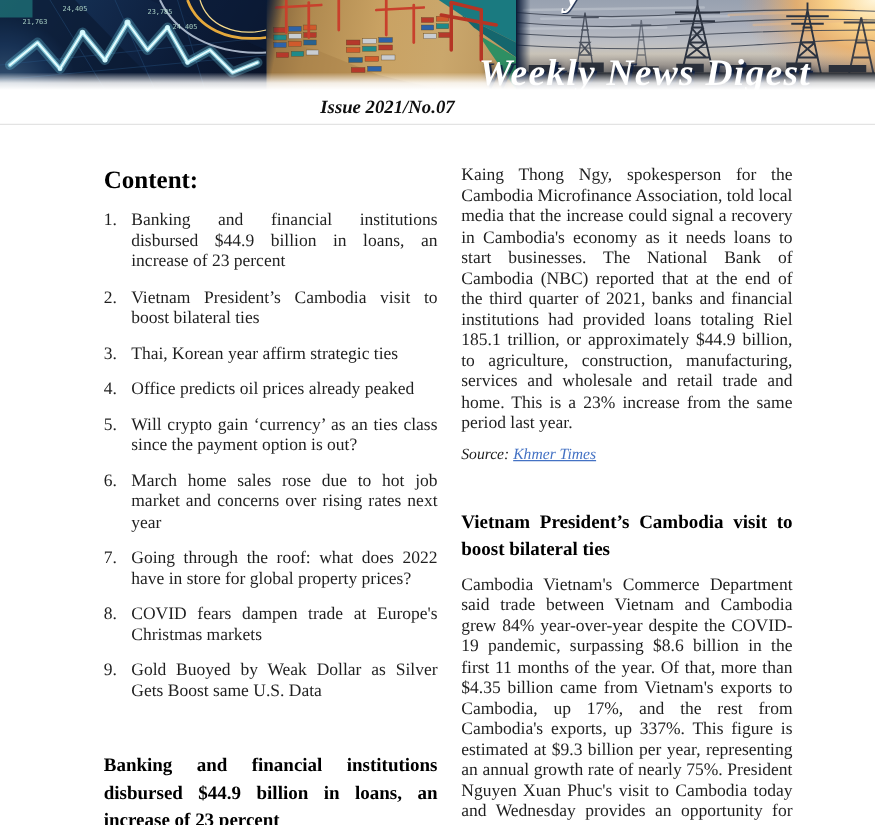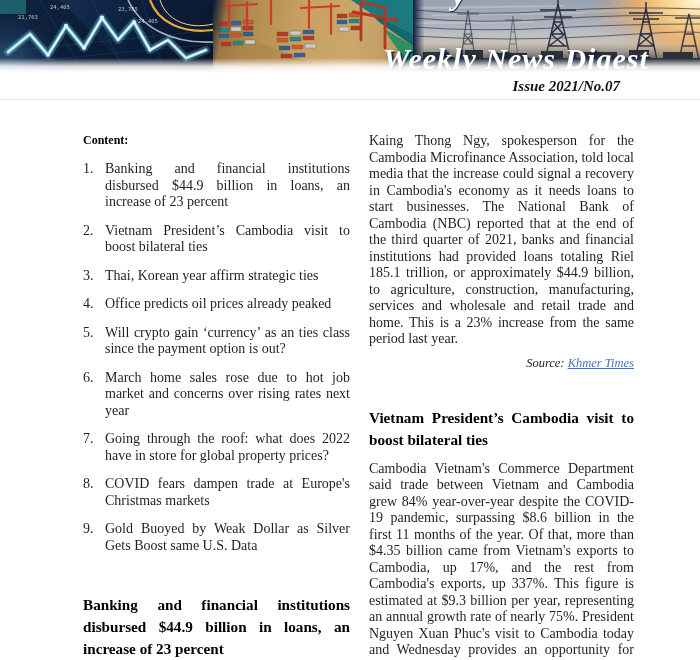--- a/index.html
+++ b/index.html
@@ -46,46 +46,46 @@
     font-family:"Liberation Serif", serif; font-style:italic; font-weight:bold;
     font-size:30px; color:#ffffff; text-shadow:1px 1px 0 rgba(13,30,66,0.8);
   }
   .banner-fade {
     position:absolute; left:0; right:0; bottom:0; height:14px;
     background: linear-gradient(rgba(255,255,255,0), rgba(255,255,255,0.85) 60%, #ffffff 100%);
   }
 
   
   .issue-row {
-    margin-top:6px; padding-right:80px; text-align:right;
+    margin-top:6px; padding-right:80px; text-align:center;
     font-weight:bold; font-style:italic; font-size:15px; color:#101010;
   }
   .rule { margin-top:4px; border-bottom:1px solid #e3e3e3; width:700px; }
 
   
   .columns { display:flex; margin-top:33px; padding-left:83px; gap:19px; }
   .col-left  { width:267px; flex:none; }
   .col-right { width:265px; flex:none; }
 
-  .content-heading { margin:0 0 13px 0; font-size:12px; font-weight:bold; color:#000; }
+  .content-heading { margin:0 0 13px 0; font-size:20px; font-weight:bold; color:#000; }
 
   .toc { margin:0; padding:0; list-style:none; }
   .toc-item { display:flex; margin-bottom:12px; font-size:14px; line-height:16.5px; }
   .toc-item .num { width:22px; flex:none; }
   .toc-item .txt { flex:1; text-align:justify; }
 
   .article-heading {
     margin:0; font-size:15.2px; line-height:22px; font-weight:bold;
     color:#000; text-align:justify;
   }
   .left-article-heading { margin-top:40px; }
 
   .body-para { margin:0; font-size:14px; line-height:16.5px; text-align:justify; }
 
-  .source-line { margin:8px 0 0 0; font-style:italic; font-size:12.5px; color:#1b1b1b;text-align:right; }
+  .source-line { margin:8px 0 0 0; font-style:italic; font-size:12.5px; color:#1b1b1b; }
   .source-line a { color:#4472c4; text-decoration:underline; cursor:pointer; }
 
   .right-article-heading { margin-top:36px; }
   .para2 { margin-top:10px; }
 </style>
 </head>
 <body>
 
 <div class="page">
 

